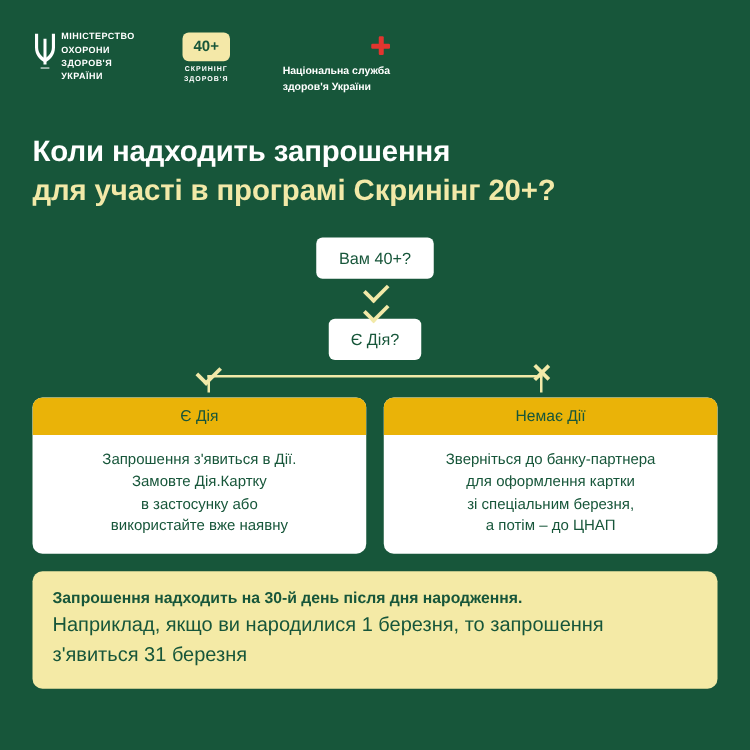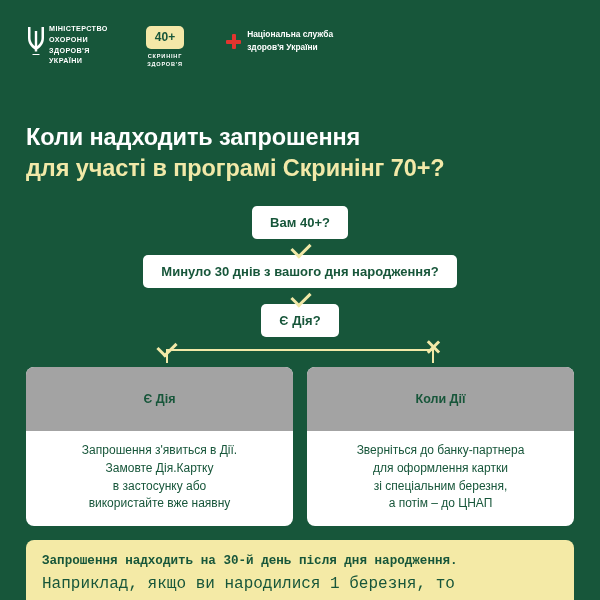--- a/index.html
+++ b/index.html
@@ -72,24 +72,25 @@
     font-weight: bold;
     letter-spacing: 0.8px;
     line-height: 1.5;
     text-align: center;
     text-transform: uppercase;
     color: #ffffff;
     white-space: pre-line;
   }
   .nszu-logo {
     display: flex;
-    align-items: center;
+    align-items: flex-end;
     gap: 6px;
     margin-left: 24px;
     margin-top: 4px;
+    flex-direction: column;
   }
   .cross {
     position: relative;
     width: 15px;
     height: 15px;
     flex: 0 0 auto;
     margin-top: 1px;
   }
   .cross::before, .cross::after {
     content: "";
@@ -102,38 +103,38 @@
   .nszu-text {
     font-size: 8.4px;
     font-weight: bold;
     line-height: 1.55;
     color: #ffffff;
     white-space: pre-line;
   }
 
   
   .title {
-    margin-top: 40px;
+    margin-top: 24px;
     font-size: 23.5px;
     font-weight: bold;
     line-height: 1.32;
     letter-spacing: -0.1px;
   }
   .title .l1 { color: #ffffff; display: block; }
   .title .l2 { color: #f2e9a8; display: block; }
 
   
   .flow {
     position: relative;
     margin-top: 22px;
   }
   .node {
     background: #ffffff;
     color: #17563a;
-    font-weight: bold;
+    font-weight: normal;
     border-radius: 5px;
     text-align: center;
     font-size: 13px;
     padding: 9px 18px;
     display: inline-block;
   }
   .center { text-align: center; }
   .check {
     display: block;
     margin: 0 auto;
@@ -204,43 +205,42 @@
   .card {
     flex: 1 1 0;
     background: #ffffff;
     color: #17563a;
     border-radius: 8px;
     overflow: hidden;
     display: flex;
     flex-direction: column;
   }
   .card-head {
-    background: #a3a3a3;
-    color: #17563a;
-    font-weight: bold;
+    background: #eab308;
+    color: #17563a;
+    font-weight: normal;
     font-size: 12.5px;
     text-align: center;
-    padding: 25px 6px;
+    padding: 8px 6px;
   }
   .card-body {
     font-size: 12px;
     line-height: 1.48;
     text-align: center;
     padding: 11px 10px 13px 10px;
     white-space: pre-line;
     color: #17563a;
   }
 
   .note {
     margin-top: 14px;
     background: #f4eaa6;
     color: #17563a;
     border-radius: 8px;
     padding: 12px 16px 14px 16px;
-    font-family: Liberation Mono, monospace;
   }
   .note-title {
     font-weight: bold;
     font-size: 12.6px;
     line-height: 1.45;
   }
   .note-text {
     font-size: 16px;
     line-height: 1.5;
     margin-top: 2px;
@@ -274,36 +274,33 @@
 
     <div class="nszu-logo">
       <span class="cross"></span>
       <div class="nszu-text">Національна служба
 здоров'я України</div>
     </div>
   </div>
 
   <div class="title">
     <span class="l1">Коли надходить запрошення</span>
-    <span class="l2">для участі в програмі Скринінг 70+?</span>
+    <span class="l2">для участі в програмі Скринінг 20+?</span>
   </div>
 
   <div class="flow">
 
     <div class="center">
       <div class="node">Вам 40+?</div>
     </div>
 
     <div class="tick-wrap">
       <span class="check"></span>
     </div>
 
-    <div class="center">
-      <div class="node">Минуло 30 днів з вашого дня народження?</div>
-    </div>
 
     <div class="tick-wrap">
       <span class="check"></span>
     </div>
 
     <div class="center">
       <div class="node">Є Дія?</div>
     </div>
 
     <div class="branch">
@@ -316,21 +313,21 @@
 
     <div class="cards">
       <div class="card">
         <div class="card-head">Є Дія</div>
         <div class="card-body">Запрошення з'явиться в Дії.
 Замовте Дія.Картку
 в застосунку або
 використайте вже наявну</div>
       </div>
       <div class="card">
-        <div class="card-head">Коли Дії</div>
+        <div class="card-head">Немає Дії</div>
         <div class="card-body">Зверніться до банку-партнера
 для оформлення картки
 зі спеціальним березня,
 а потім – до ЦНАП</div>
       </div>
     </div>
 
     <div class="note">
       <div class="note-title">Запрошення надходить на 30-й день після дня народження.</div>
       <div class="note-text">Наприклад, якщо ви народилися 1 березня, то запрошення

